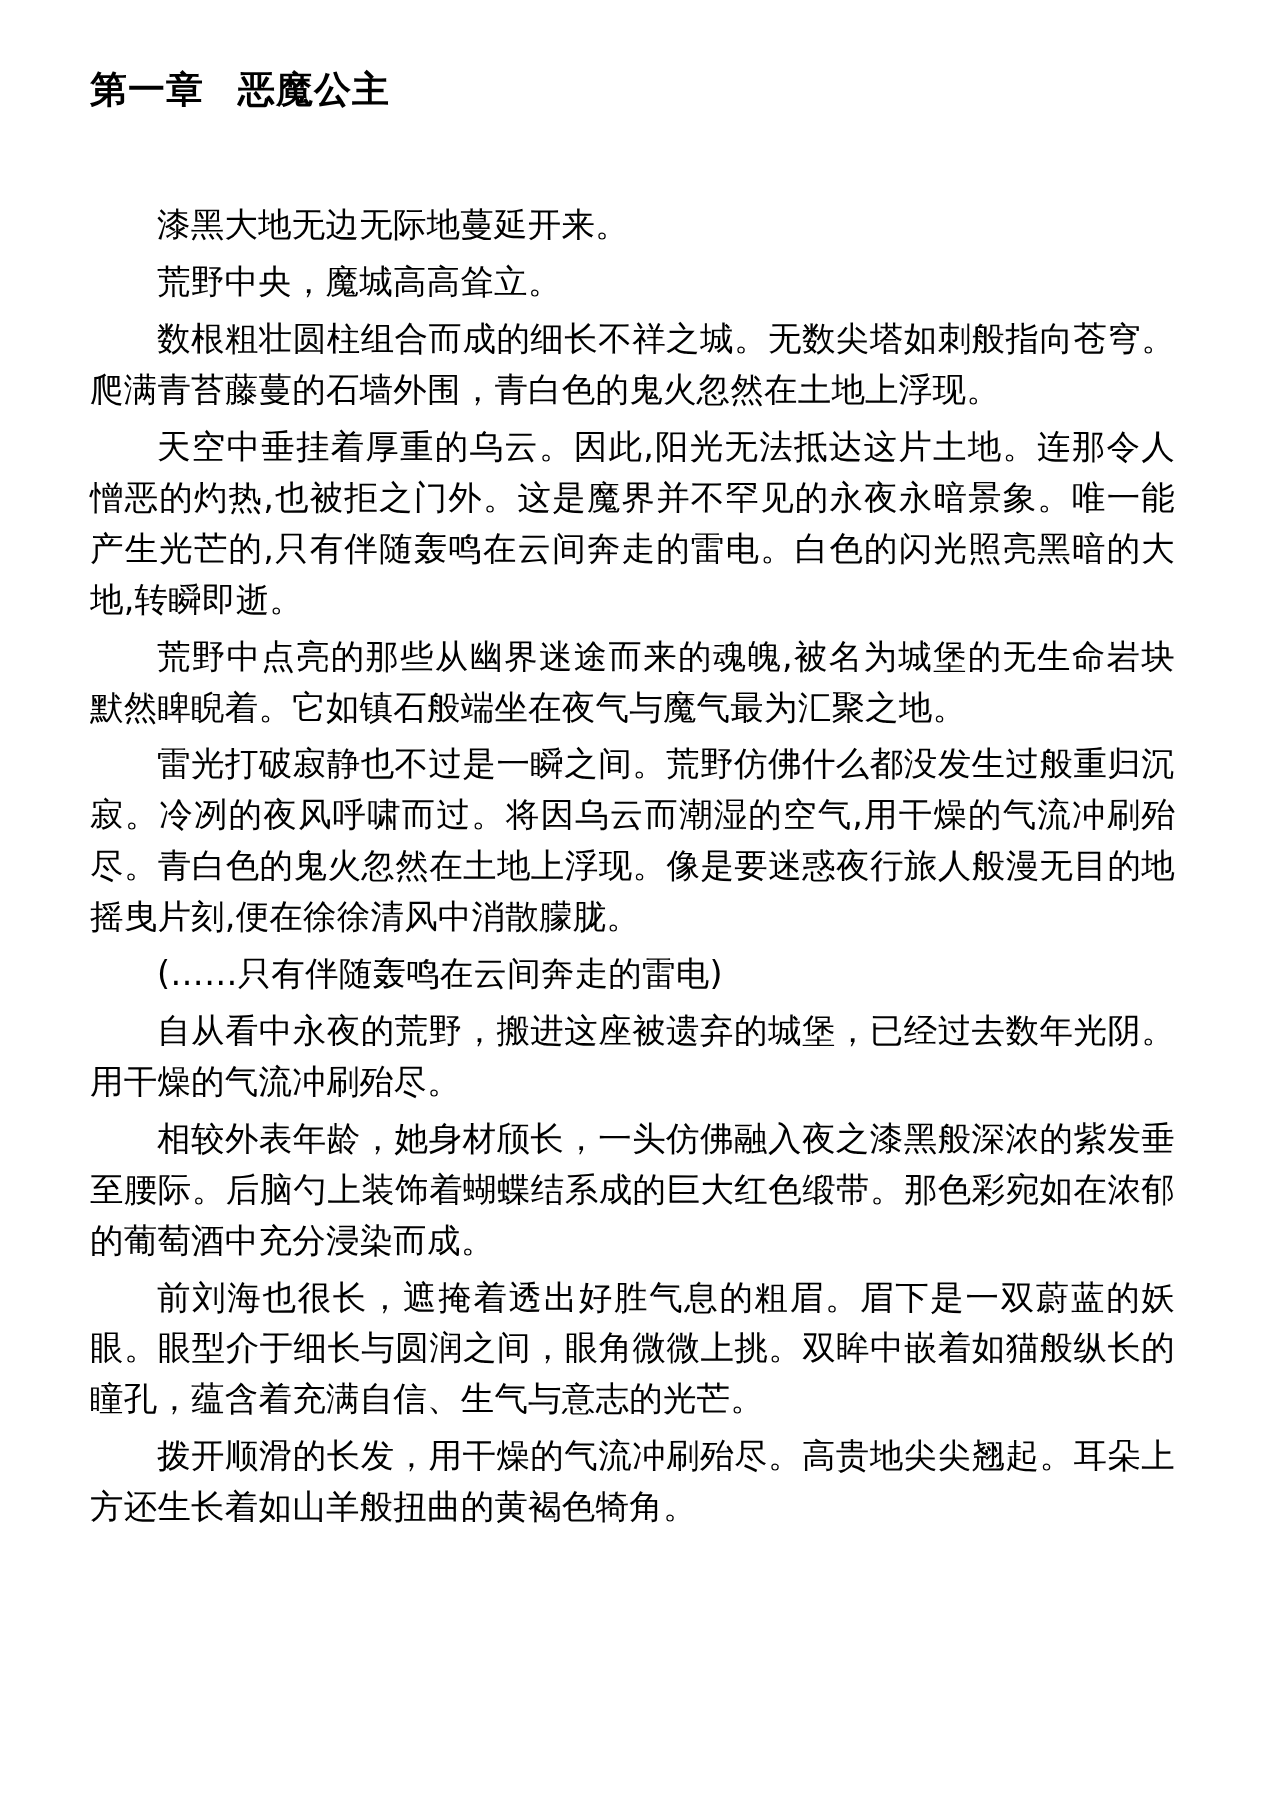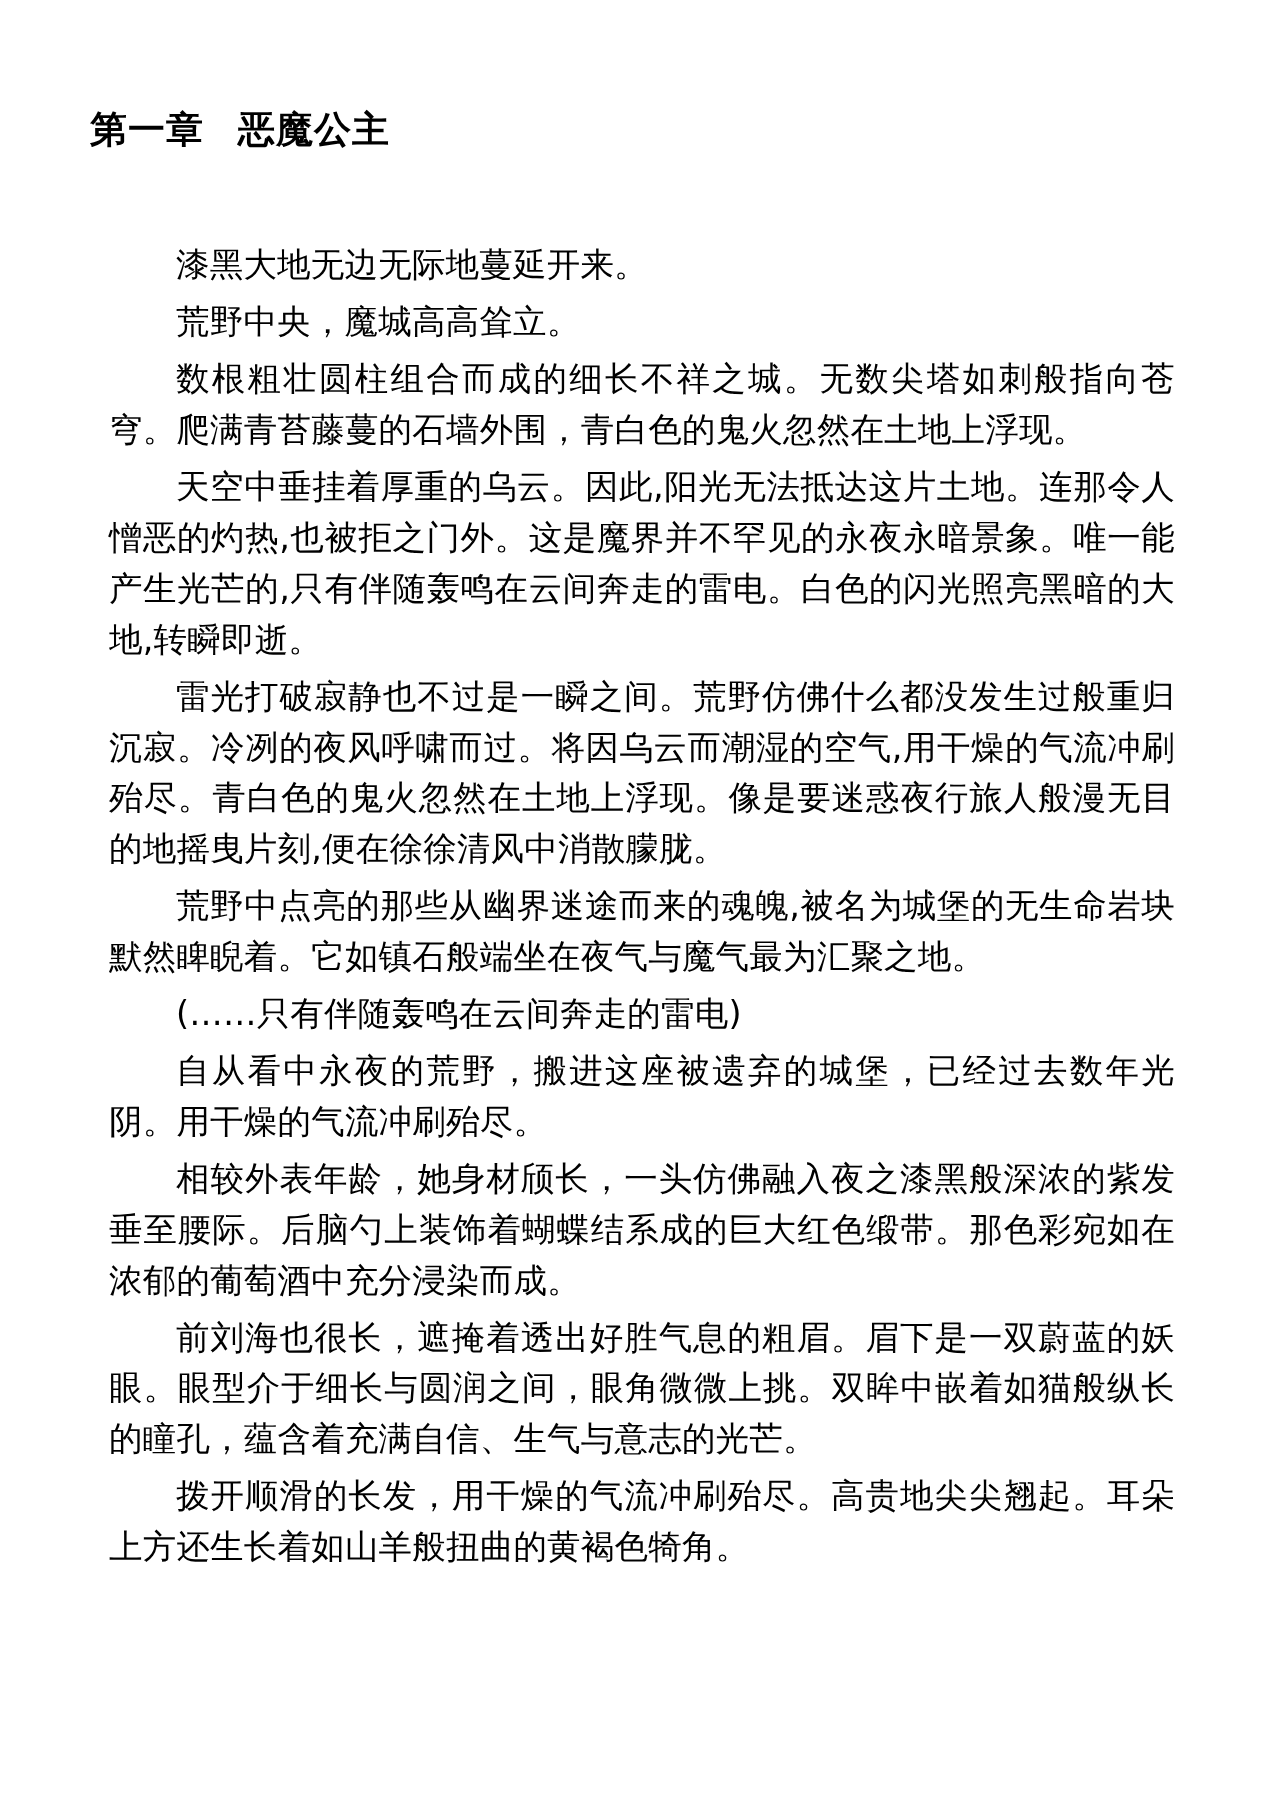--- a/index.html
+++ b/index.html
@@ -12,61 +12,60 @@
     height: 1818px;
     font-family: "DejaVu Sans", "Liberation Sans", sans-serif;
     color: #000000;
     -webkit-font-smoothing: none;
   }
   .page {
     position: relative;
     width: 1280px;
     height: 1758px;
     box-sizing: border-box;
-    padding: 108px 105px 0 90px;
+    padding: 68px 105px 0 90px;
   }
   .chapter-title {
     font-size: 37px;
     font-weight: bold;
     letter-spacing: 1px;
     margin: 0 0 88px 0;
     line-height: 1.2;
   }
   .chapter-title .num {
     margin-right: 34px;
   }
   .body-text {
     font-size: 33.5px;
     line-height: 1.52;
     letter-spacing: 0.2px;
     text-align: justify;
     text-justify: inter-ideograph;
-    margin-left: 19px;
   }
   .body-text p {
     margin: 0 0 6px 0;
     text-indent: 2em;
   }
 </style>
 </head>
 <body>
 
 <div class="page">
 
   <h1 class="chapter-title">
     <span class="num">第一章</span><span>恶魔公主</span>
   </h1>
 
   <div class="body-text">
     <p>漆黑大地无边无际地蔓延开来。</p>
     <p>荒野中央，魔城高高耸立。</p>
     <p>数根粗壮圆柱组合而成的细长不祥之城。无数尖塔如刺般指向苍穹。爬满青苔藤蔓的石墙外围，青白色的鬼火忽然在土地上浮现。</p>
     <p>天空中垂挂着厚重的乌云。因此,阳光无法抵达这片土地。连那令人憎恶的灼热,也被拒之门外。这是魔界并不罕见的永夜永暗景象。唯一能产生光芒的,只有伴随轰鸣在云间奔走的雷电。白色的闪光照亮黑暗的大地,转瞬即逝。</p>
+    <p>荒野中点亮的那些从幽界迷途而来的魂魄,被名为城堡的无生命岩块默然睥睨着。它如镇石般端坐在夜气与魔气最为汇聚之地。</p>
     <p>雷光打破寂静也不过是一瞬之间。荒野仿佛什么都没发生过般重归沉寂。冷冽的夜风呼啸而过。将因乌云而潮湿的空气,用干燥的气流冲刷殆尽。青白色的鬼火忽然在土地上浮现。像是要迷惑夜行旅人般漫无目的地摇曳片刻,便在徐徐清风中消散朦胧。</p>
-    <p>荒野中点亮的那些从幽界迷途而来的魂魄,被名为城堡的无生命岩块默然睥睨着。它如镇石般端坐在夜气与魔气最为汇聚之地。</p>
     <p>(……只有伴随轰鸣在云间奔走的雷电)</p>
     <p>自从看中永夜的荒野，搬进这座被遗弃的城堡，已经过去数年光阴。用干燥的气流冲刷殆尽。</p>
     <p>相较外表年龄，她身材颀长，一头仿佛融入夜之漆黑般深浓的紫发垂至腰际。后脑勺上装饰着蝴蝶结系成的巨大红色缎带。那色彩宛如在浓郁的葡萄酒中充分浸染而成。</p>
     <p>前刘海也很长，遮掩着透出好胜气息的粗眉。眉下是一双蔚蓝的妖眼。眼型介于细长与圆润之间，眼角微微上挑。双眸中嵌着如猫般纵长的瞳孔，蕴含着充满自信、生气与意志的光芒。</p>
     <p>拨开顺滑的长发，用干燥的气流冲刷殆尽。高贵地尖尖翘起。耳朵上方还生长着如山羊般扭曲的黄褐色犄角。</p>
   </div>
 
 </div>
 
 </body></html>

